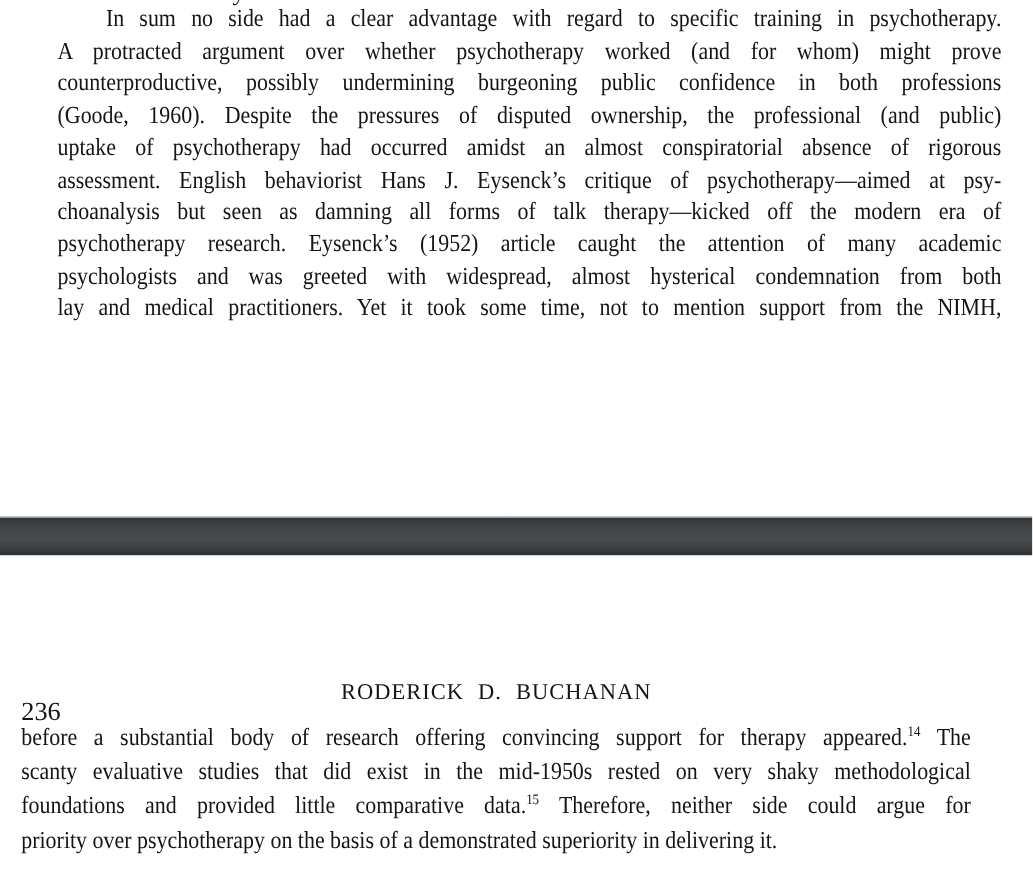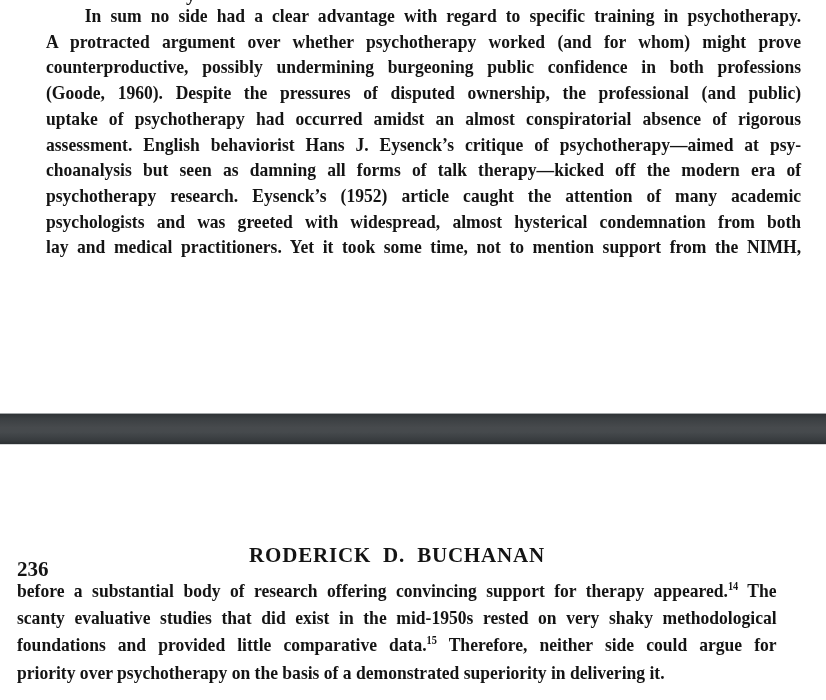--- a/index.html
+++ b/index.html
@@ -4,21 +4,20 @@
 <style>
   html, body { margin: 0; padding: 0; }
   #screen {
     position: relative;
     width: 826px;
     height: 700px;
     background: #ffffff;
     overflow: hidden;
     font-family: "Liberation Serif", "DejaVu Serif", serif;
     color: #141414;
-    font-weight: bold;
   }
 
   
   .frag-clip {
     position: absolute;
     left: 0; top: 0;
     width: 826px; height: 7px;
     overflow: hidden;
   }
   .frag-clip span {
@@ -62,21 +61,21 @@
     position: absolute;
     left: 17px; top: 537px;
     font-size: 21px;
     margin-top: 20px;
   }
   .runhead {
     position: absolute;
     left: 17px; top: 543px;
     width: 760px;
     text-align: center;
-    font-size: 21px;
+    font-size: 18px;
     letter-spacing: 0.8px;
     word-spacing: 6px;
   }
 
   
   .p2 {
     position: absolute;
     left: 17px; top: 577px;
     width: 844px;
     transform: scaleX(0.9);

